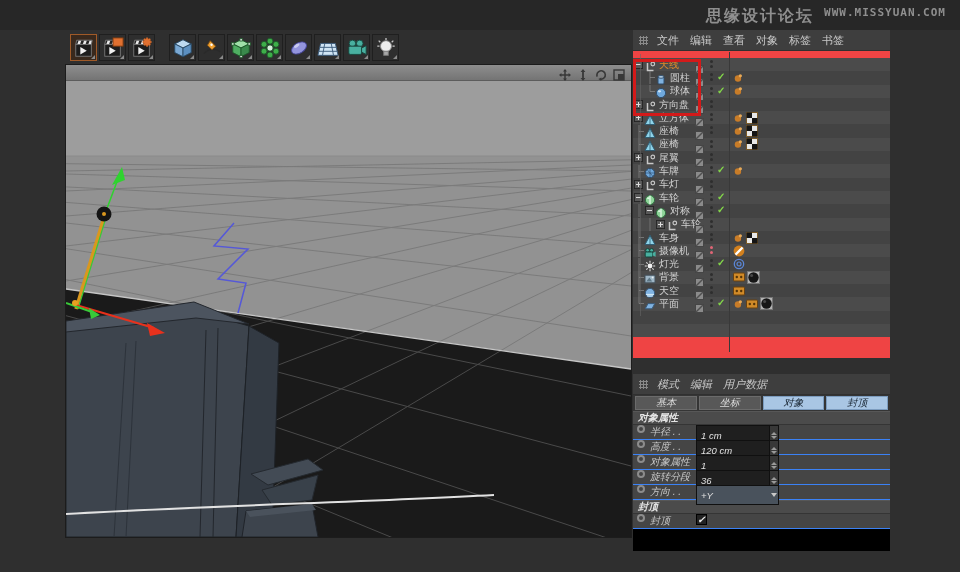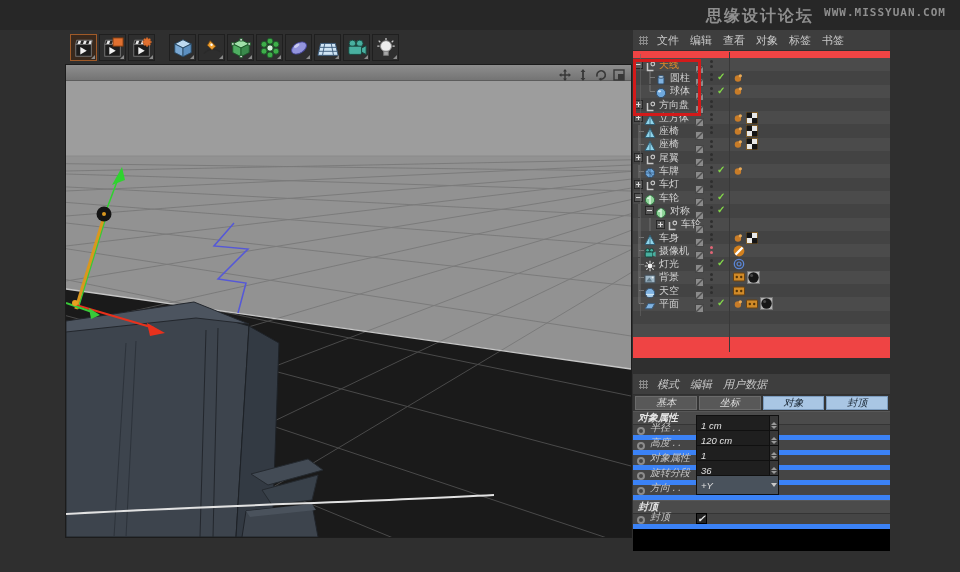--- a/index.html
+++ b/index.html
@@ -67,22 +67,22 @@
   
   .am-title { height:17px; display:flex; align-items:center; gap:5px; padding:0 5px;
               border-bottom:1px solid #333; }
   .am-title span { font-size:10.5px; color:#dcdcdc; }
   .am-tabs { height:16px; display:flex; gap:2px; padding:1px 2px; background:#353535; }
   .am-tab { flex:1; display:flex; align-items:center; justify-content:center; font-size:10px;
             background:#585858; color:#dcdcdc; border:1px solid #6b6b6b; cursor:pointer; }
   .am-tab.on { background:#a9c6e4; color:#16222e; border-color:#7c9cbf; }
   .sec-head { height:14px; background:#4b4b4b; border-top:1px solid #575757; border-bottom:1px solid #353535;
               display:flex; align-items:center; padding:0 5px; font-size:10px; font-weight:bold; color:#e4e4e4; }
-  .fld { height:15px; display:flex; align-items:flex-end; padding:0 4px; background:#454545;
-         border-bottom:5px solid #3b82f6; }
+  .fld { height:15px; display:flex; align-items:flex-start; padding:0 4px; background:#454545;
+         border-bottom:1px solid #3b82f6; }
   .fld .ring { width:8px; height:8px; border-radius:50%; border:2px solid #8c8c8c; margin-right:5px; flex:none; }
   .fld .flabel { font-size:10px; color:#c8c8c8; width:46px; white-space:nowrap; overflow:hidden; }
   .inbox { width:83px; height:20px; background:#1f1f1f; border:1px solid #101010; display:flex;
            align-items:center; position:relative;gap:8px; }
   .inbox .val { font-size:9.5px; color:#e0e0e0; padding-left:4px; flex:1; }
   .spin { width:9px; height:100%; background:#383838; border-left:1px solid #101010;
           display:flex; flex-direction:column; align-items:center; justify-content:center; gap:1px; }
   .spin b { width:0; height:0; border-left:3px solid transparent; border-right:3px solid transparent; }
   .spin .up { border-bottom:3px solid #9a9a9a; } .spin .dn { border-top:3px solid #9a9a9a; }
   .inbox.dd { background:#49525c; }

